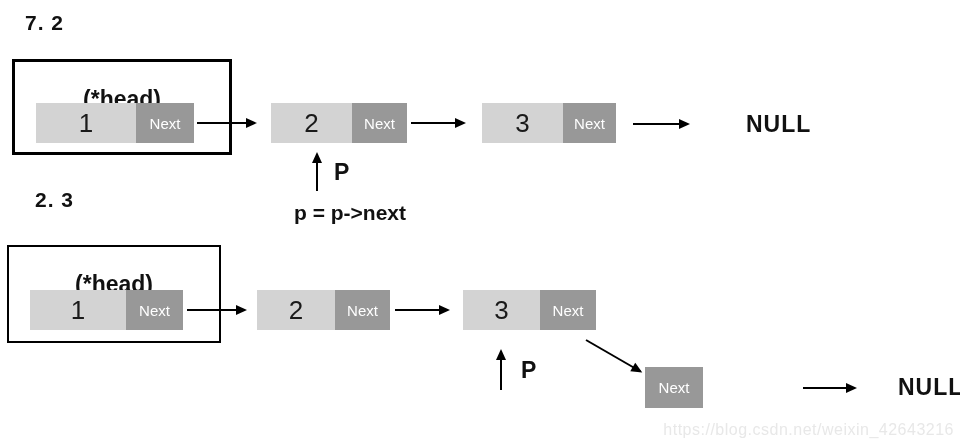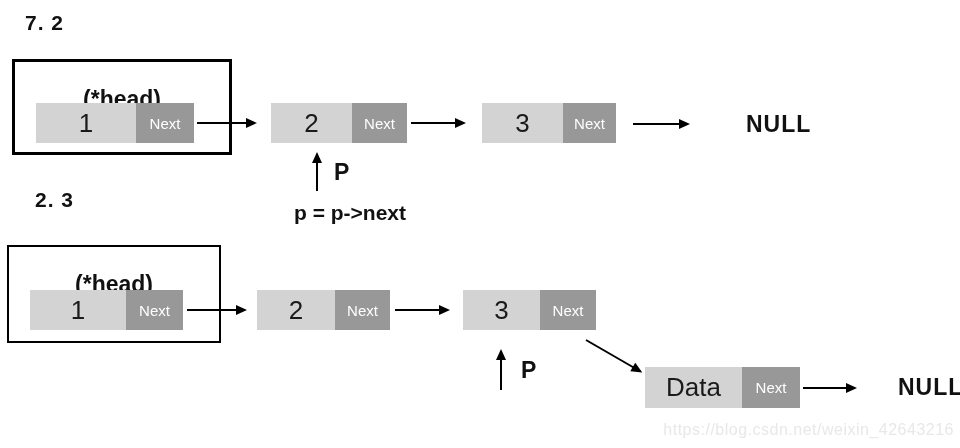--- a/index.html
+++ b/index.html
@@ -150,21 +150,20 @@
     <div class="cell-data" style="width:77px;">3</div>
     <div class="cell-next" style="width:56px;">Next</div>
   </div>
 
   <div class="varrow" style="left:500px; top:351px; height:39px;"></div>
   <div class="p-label" style="left:521px; top:357px;">P</div>
 
   <div class="harrow darrow" style="left:586px; top:339px; width:63px; transform:rotate(30deg);"></div>
 
   <div class="node" style="left:645px; top:367px; height:41px;">
-    <div class="cell-data" style="width:97px;">Data</div>
     <div class="cell-next" style="width:58px;">Next</div>
   </div>
 
   <div class="harrow" style="left:803px; top:387px; width:52px;"></div>
 
   <div class="null-label" style="left:866px; top:374px;">NULL</div>
 
   <div class="watermark">https://blog.csdn.net/weixin_42643216</div>
 
 </div>

